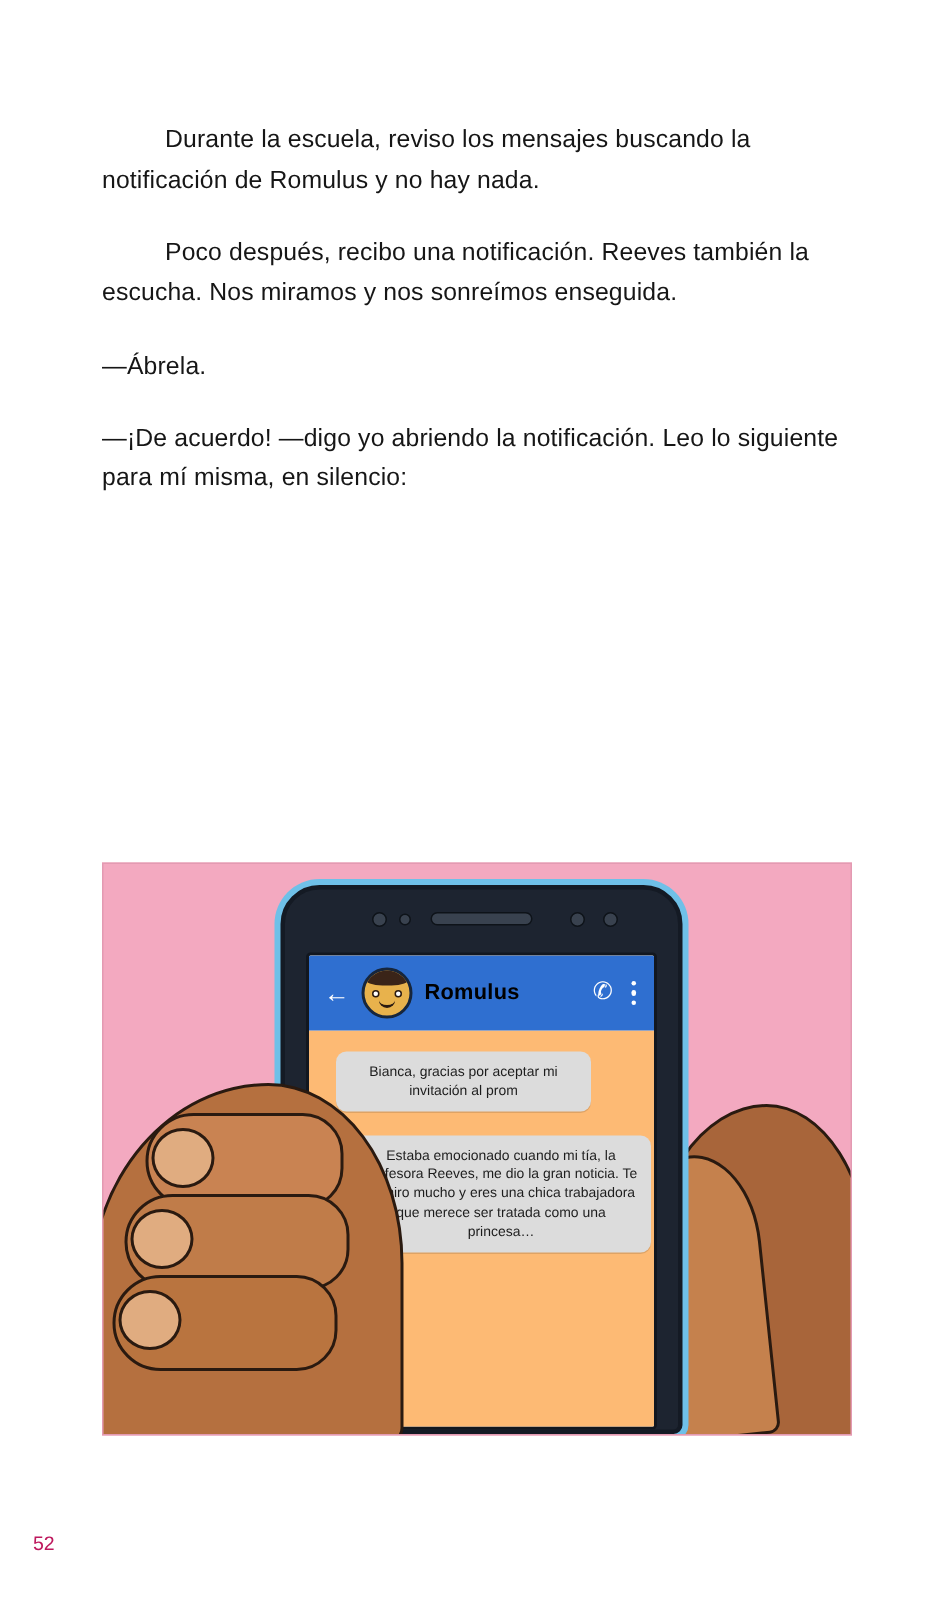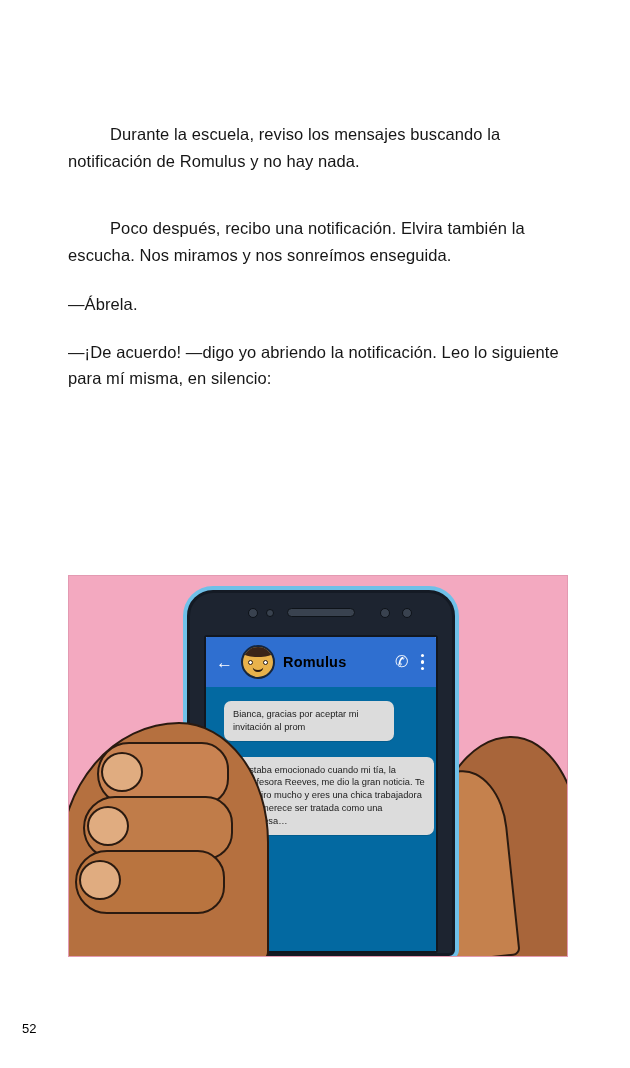--- a/index.html
+++ b/index.html
@@ -32,21 +32,20 @@
   p.para {
     margin: 0 0 20px 0;
     font-size: 16.5px;
     line-height: 1.62;
     color: #161616;
     letter-spacing: 0.1px;
   }
   p.para.indent {
     text-indent: 42px;
     margin-bottom: 22px;
-    margin-top: 41px;
   }
   p.para.dialog {
     margin-bottom: 21px;
   }
 
   
   .illustration {
     position: absolute;
     left: 68px;
     top: 575px;
@@ -256,52 +255,53 @@
   }
   .dots i {
     display: block;
     width: 3.5px; height: 3.5px;
     border-radius: 50%;
     background: #ffffff;
   }
 
   .chat-body {
     padding: 14px 10px 0 10px;
-    background: #0369a1;
+    background: #fdba74;
     height: 100%;
+    text-align: center;
   }
   .bubble {
     background: #dcdcdc;
     border-radius: 7px;
     padding: 7px 9px;
     font-size: 9.3px;
     line-height: 1.38;
     color: #1c1c1c;
     margin-bottom: 16px;
     box-shadow: 0 1px 0 rgba(0,0,0,0.12);
   }
   .bubble.b1 { width: 152px; margin-left: 8px; }
   .bubble.b2 { width: 182px; margin-left: 18px; }
 
   .page-number {
     position: absolute;
     left: 22px;
     bottom: 32px;
     font-size: 13px;
-    color: #000000;
+    color: #be185d;
   }
 </style>
 </head>
 <body>
 
 <div class="page">
 
   <div class="text-block">
     <p class="para indent">Durante la escuela, reviso los mensajes buscando la notificación de Romulus y no hay nada.</p>
-    <p class="para indent">Poco después, recibo una notificación. Elvira también la escucha. Nos miramos y nos sonreímos enseguida.</p>
+    <p class="para indent">Poco después, recibo una notificación. Reeves también la escucha. Nos miramos y nos sonreímos enseguida.</p>
     <p class="para dialog">—Ábrela.</p>
     <p class="para dialog">—¡De acuerdo! —digo yo abriendo la notificación. Leo lo siguiente para mí misma, en silencio:</p>
   </div>
 
   <div class="illustration">
 
     <div class="hand-right"></div>
     <div class="thumb-right"></div>
 
     <div class="phone">

